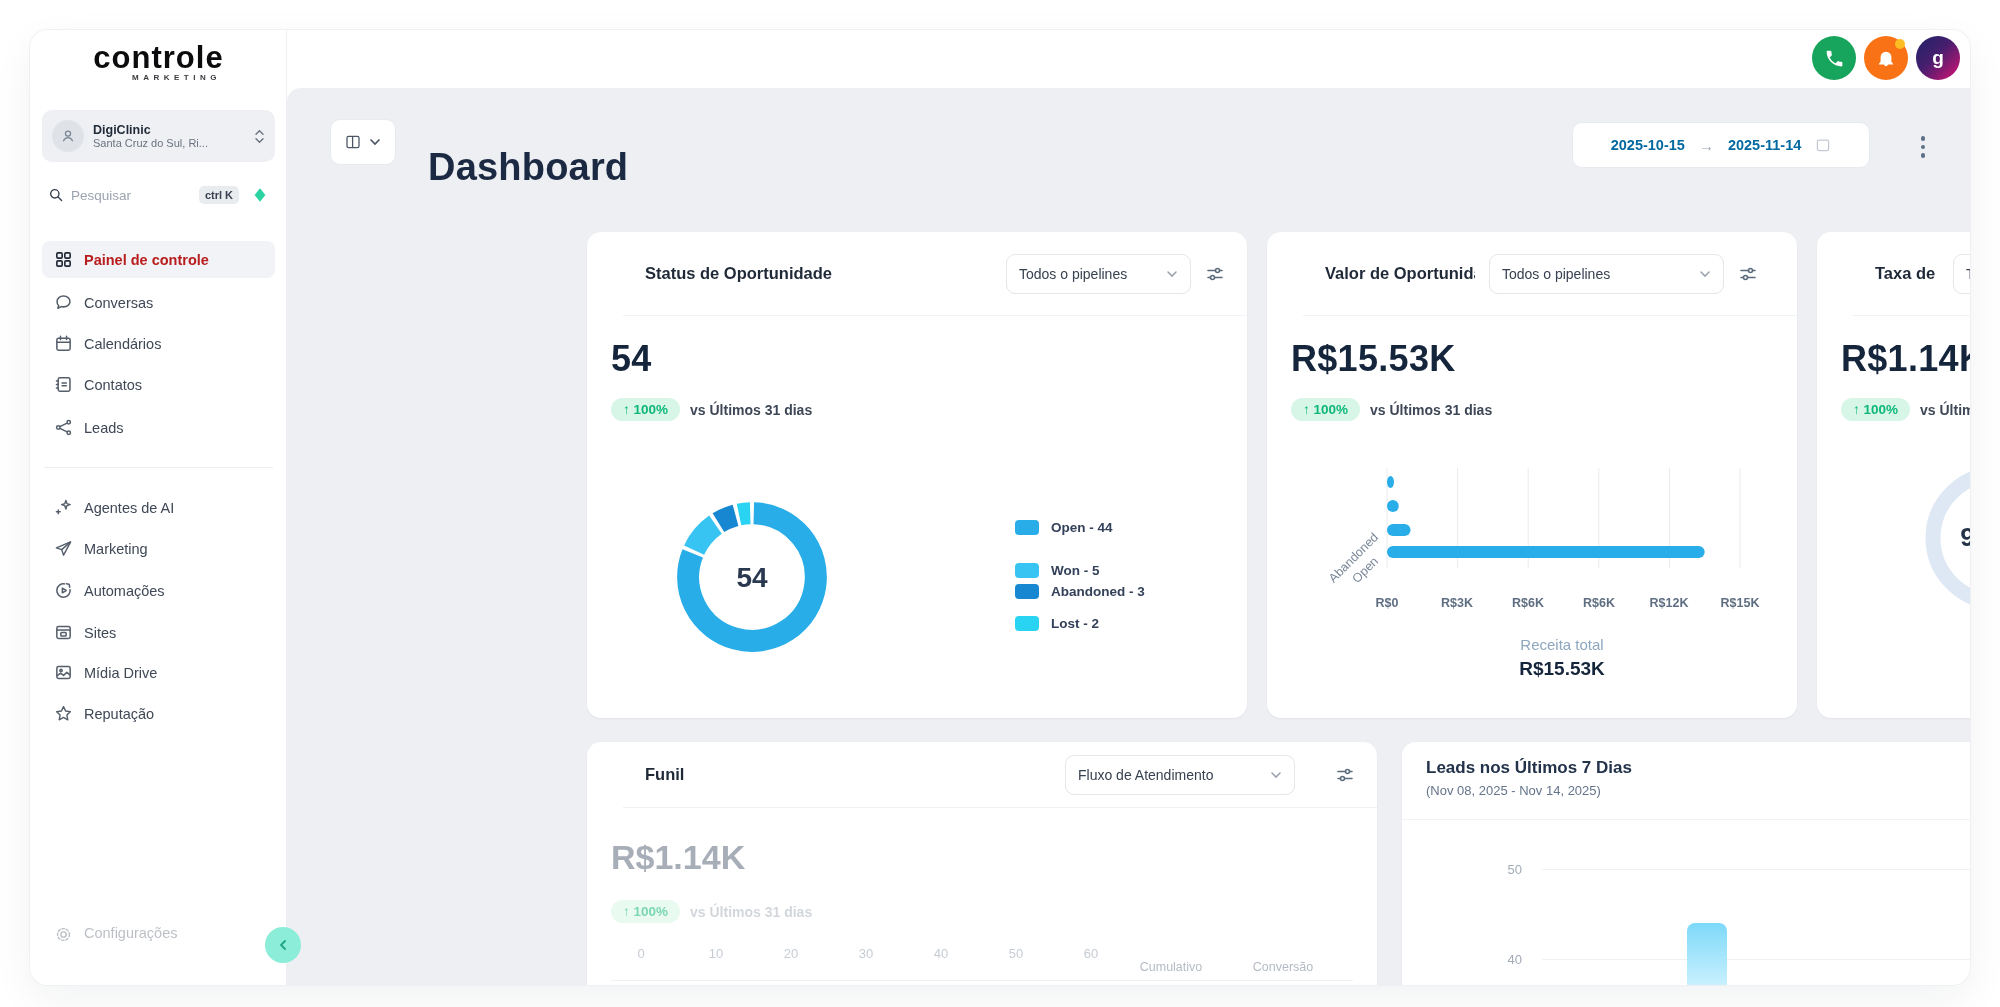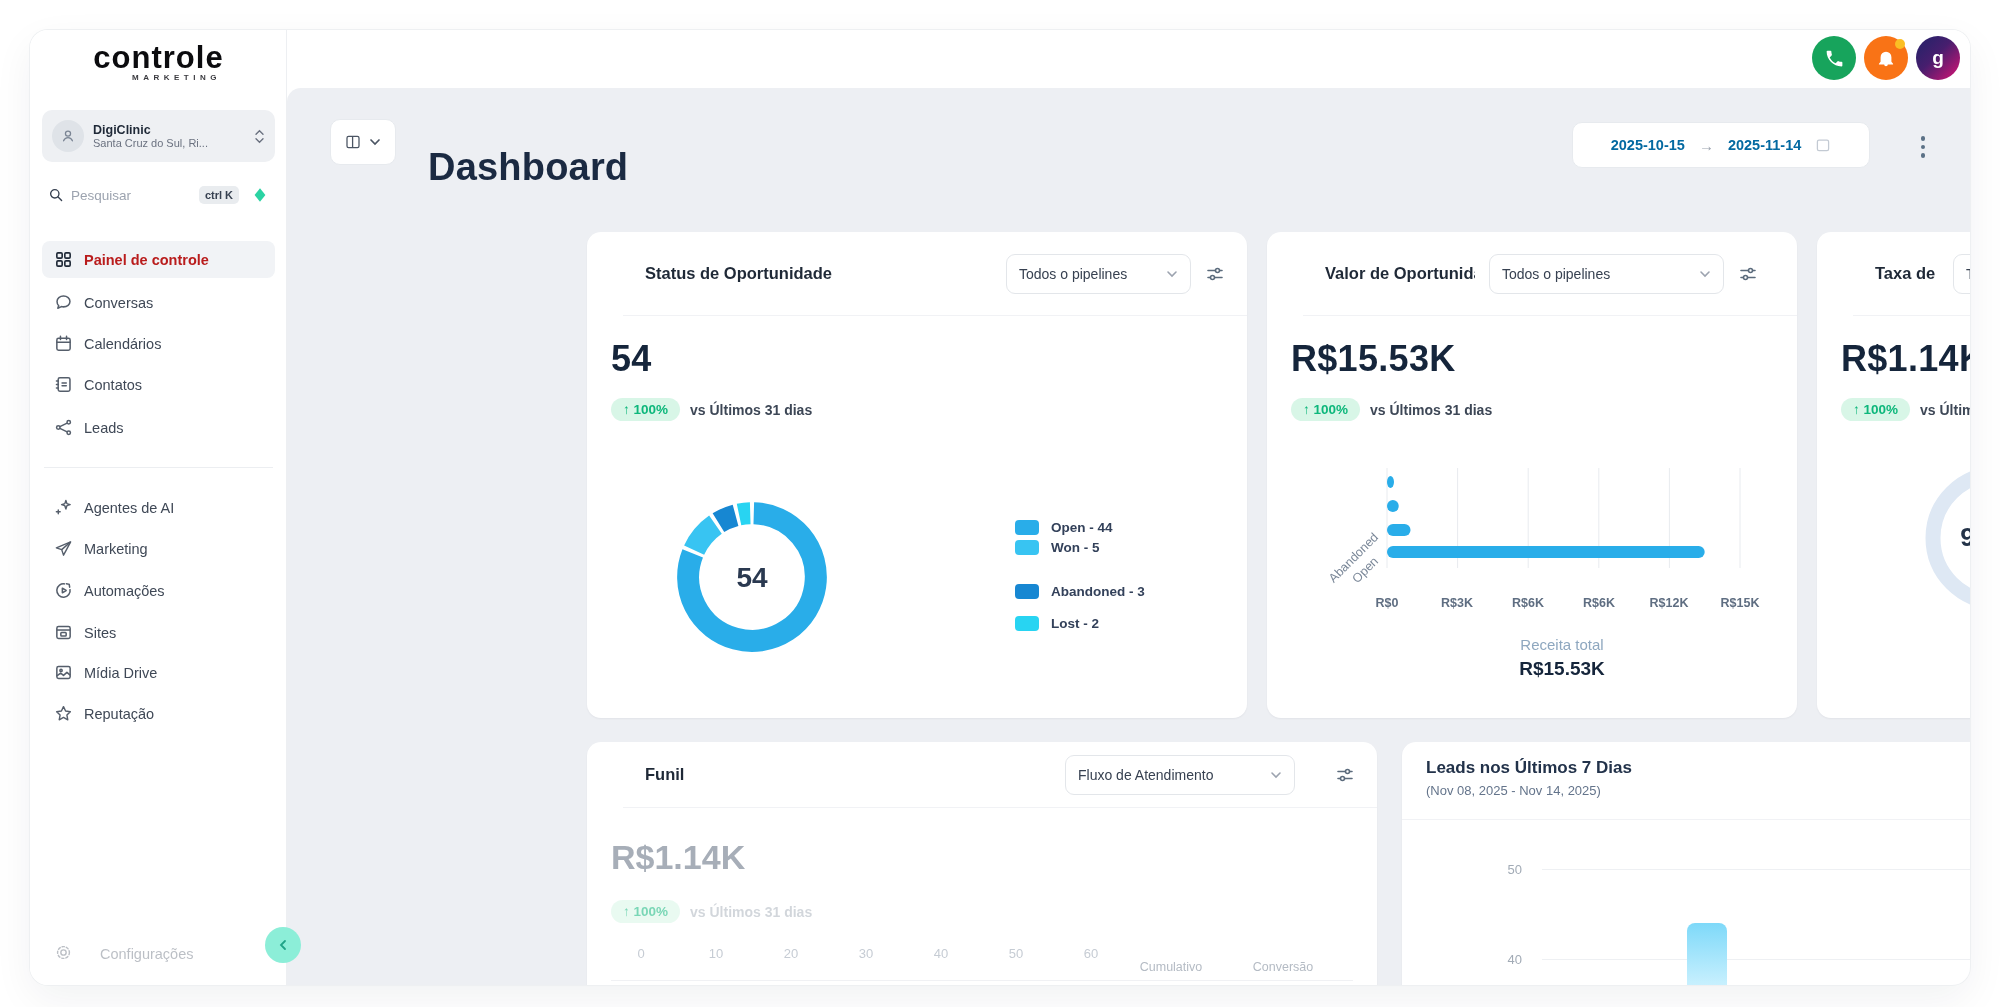--- a/index.html
+++ b/index.html
@@ -24,21 +24,21 @@
   .placeholder { font-size:13.5px; color:#9ca3af; flex:1; }
   .kbd { font-size:11px; font-weight:700; color:#374151; background:#e9ecef; border-radius:5px; padding:3px 6px; }
   .diamond-btn { width:30px; height:30px; display:flex; align-items:center; justify-content:center; cursor:pointer; }
   .nav-item { position:absolute; left:12px; width:233px; height:37px; display:flex; align-items:center; gap:11px;
               padding:0 12px; border-radius:8px; cursor:pointer; color:#444e5c; }
   .nav-item .nlabel { font-size:14.5px; font-weight:500; color:#3f4856; }
   .nav-item.active { background:#f1f3f6; }
   .nav-item.active .nlabel { font-weight:700; color:#b91c1c; }
   .nav-item svg { flex-shrink:0; }
   .side-div { position:absolute; left:14px; width:229px; height:1px; background:#eceef1; }
-  .settings-row { position:absolute; left:12px; top:895px; width:200px; height:37px; display:flex; align-items:flex-end; gap:27px; padding:0 12px; cursor:pointer; opacity:.45; }
+  .settings-row { position:absolute; left:12px; top:895px; width:200px; height:37px; display:flex; align-items:flex-start; gap:11px; padding:0 12px; cursor:pointer; opacity:.45; }
   .settings-row .nlabel { font-size:14.5px; font-weight:500; color:#6a7380; }
   .collapse-btn { position:absolute; left:235px; top:897px; width:36px; height:36px; border-radius:50%; background:#8ceed8;
                   display:flex; align-items:center; justify-content:center; color:#1fa387; font-size:17px; font-weight:700; cursor:pointer; z-index:4; }
 
   
   .topbar { position:absolute; left:257px; top:0; right:0; height:58px; background:#fff; }
   .tb-circle { position:absolute; top:6px; width:44px; height:44px; border-radius:50%; display:flex; align-items:center; justify-content:center; cursor:pointer; }
   .tb-phone { left:1525px; background:#17a45c; }
   .tb-bell { left:1577px; background:#f97316; }
   .tb-dot { position:absolute; right:3px; top:3px; width:10px; height:10px; border-radius:50%; background:#fbbf24; }
@@ -335,21 +335,21 @@
           <path d="M112.18 32.03 A78 78 0 1 1 37.54 81.12" stroke="#29ADE9" stroke-width="27" fill="none"></path>
           <path d="M39.27 77.12 A78 78 0 0 1 65.34 46.05" stroke="#38C4F2" stroke-width="27" fill="none"></path>
           <path d="M68.97 43.66 A78 78 0 0 1 89.90 34.63" stroke="#1787D2" stroke-width="27" fill="none"></path>
           <path d="M94.14 33.63 A78 78 0 0 1 107.82 32.03" stroke="#28D4F2" stroke-width="27" fill="none"></path>
         </svg>
       <div class="donut-center">54</div>
       <div class="legend-item" style="top:288px">
           <span class="legend-chip" style="background: rgb(41, 173, 233);"></span>
           <span class="legend-label">Open - 44</span>
         </div>
-      <div class="legend-item" style="top:308px">
+      <div class="legend-item" style="top:331px">
           <span class="legend-chip" style="background: rgb(56, 196, 242);"></span>
           <span class="legend-label">Won - 5</span>
         </div>
       <div class="legend-item" style="top:352px">
           <span class="legend-chip" style="background: rgb(23, 135, 210);"></span>
           <span class="legend-label">Abandoned - 3</span>
         </div>
       <div class="legend-item" style="top:384px">
           <span class="legend-chip" style="background: rgb(40, 212, 242);"></span>
           <span class="legend-label">Lost - 2</span>

